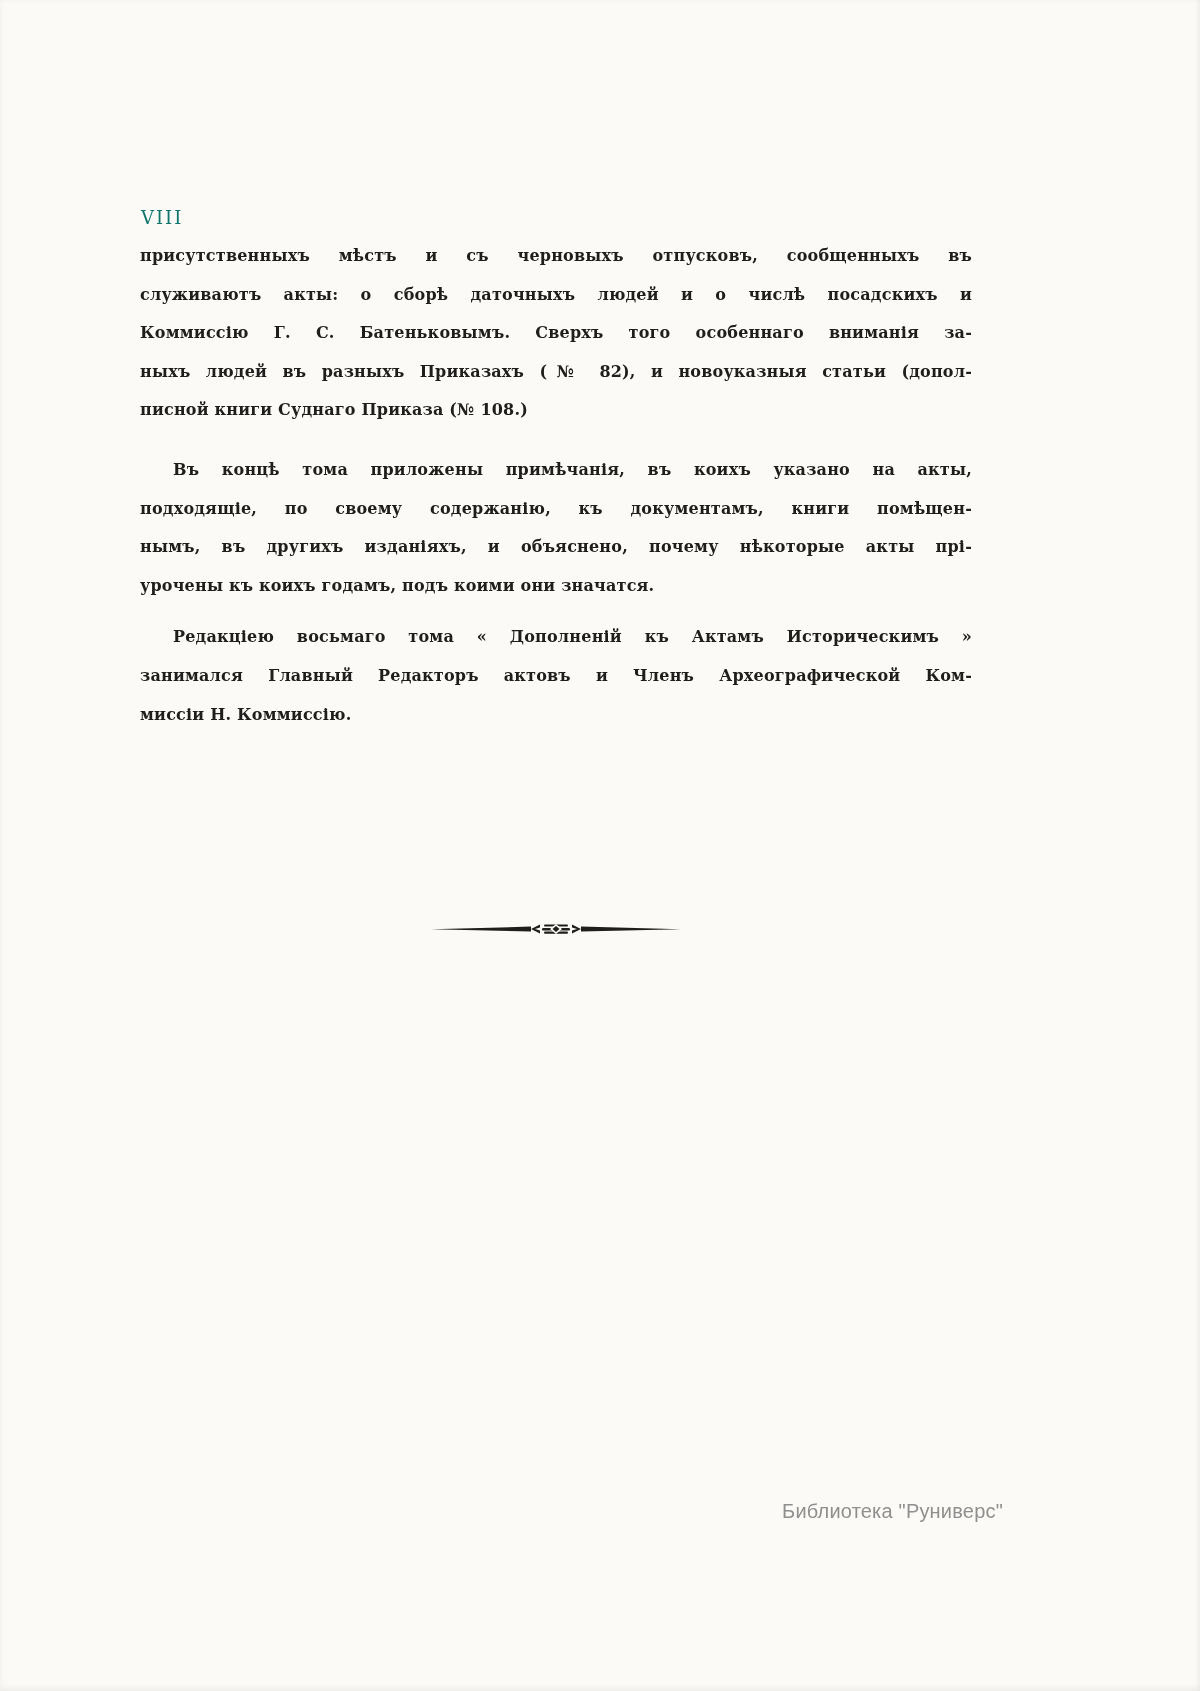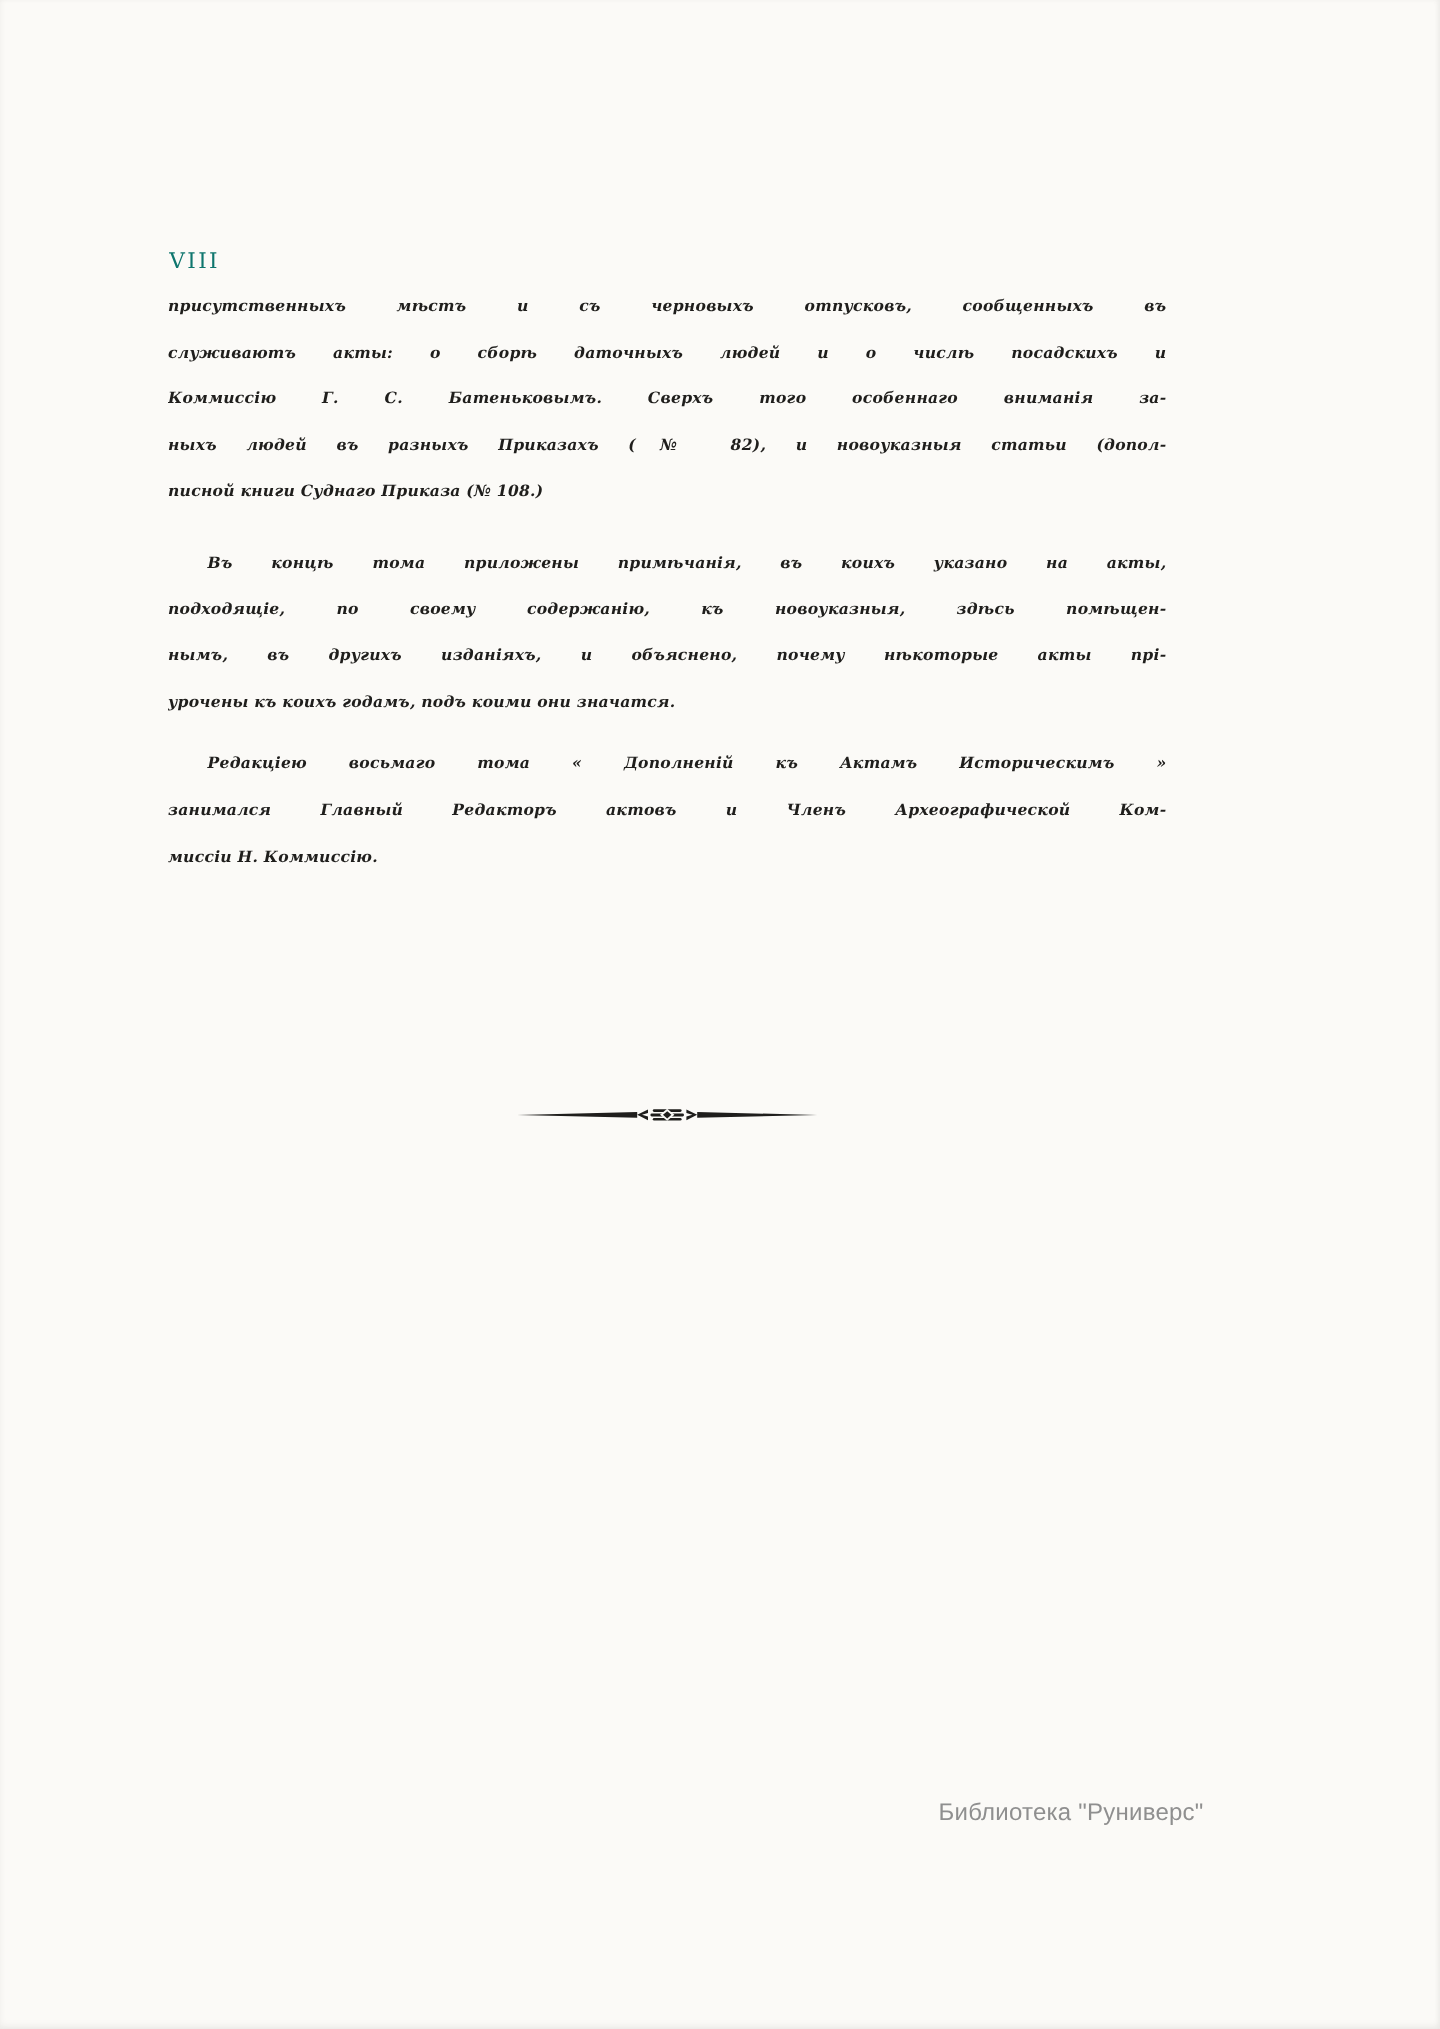--- a/index.html
+++ b/index.html
@@ -31,28 +31,27 @@
   .body-text {
     position: absolute;
     left: 140px;
     top: 237px;
     width: 832px;
   }
   .para { margin: 0; padding: 0; }
   .para-2 { margin-top: 21px; }
   .para-3 { margin-top: 13px; }
   .line {
-    font-size: 13px;
+    font-size: 16px;
     font-weight: 700;
     height: 38.6px;
     line-height: 38.6px;
     letter-spacing: 0.2px;
     overflow: hidden;
     white-space: normal;
-    font-style: italic;
   }
   .just {
     text-align: justify;
     text-align-last: justify;
   }
   .last {
     text-align: right;
     text-align-last: left;
   }
   .indent { text-indent: 33px; }
@@ -87,21 +86,21 @@
     <div class="para para-1">
       <div class="line just">присутственныхъ мѣстъ и съ черновыхъ отпусковъ, сообщенныхъ въ</div>
       <div class="line just">служиваютъ акты: о сборѣ даточныхъ людей и о числѣ посадскихъ и</div>
       <div class="line just">Коммиссію Г. С. Батеньковымъ. Сверхъ того особеннаго вниманія за-</div>
       <div class="line just">ныхъ людей въ разныхъ Приказахъ (№ 82), и новоуказныя статьи (допол-</div>
       <div class="line last">писной книги Суднаго Приказа (№ 108.)</div>
     </div>
 
     <div class="para para-2">
       <div class="line just indent">Въ концѣ тома приложены примѣчанія, въ коихъ указано на акты,</div>
-      <div class="line just">подходящіе, по своему содержанію, къ новоуказныя, здѣсь помѣщен-</div>
+      <div class="line just">подходящіе, по своему содержанію, къ документамъ, книги помѣщен-</div>
       <div class="line just">нымъ, въ другихъ изданіяхъ, и объяснено, почему нѣкоторые акты прі-</div>
       <div class="line last">урочены къ коихъ годамъ, подъ коими они значатся.</div>
     </div>
 
     <div class="para para-3">
       <div class="line just indent">Редакціею восьмаго тома « Дополненій къ Актамъ Историческимъ »</div>
       <div class="line just">занимался Главный Редакторъ актовъ и Членъ Археографической Ком-</div>
       <div class="line last">миссіи Н. Коммиссію.</div>
     </div>
 

